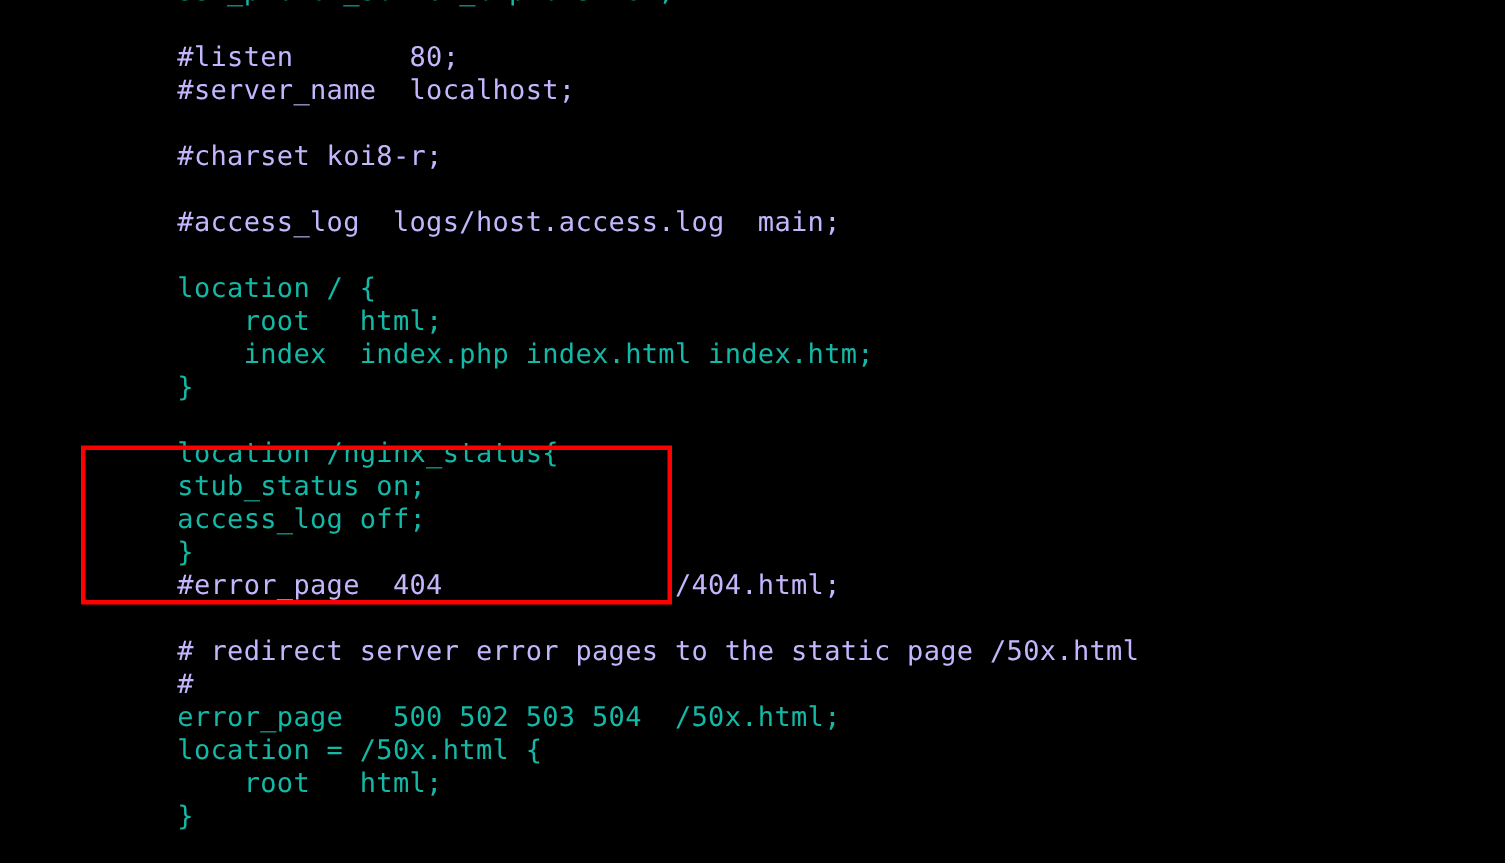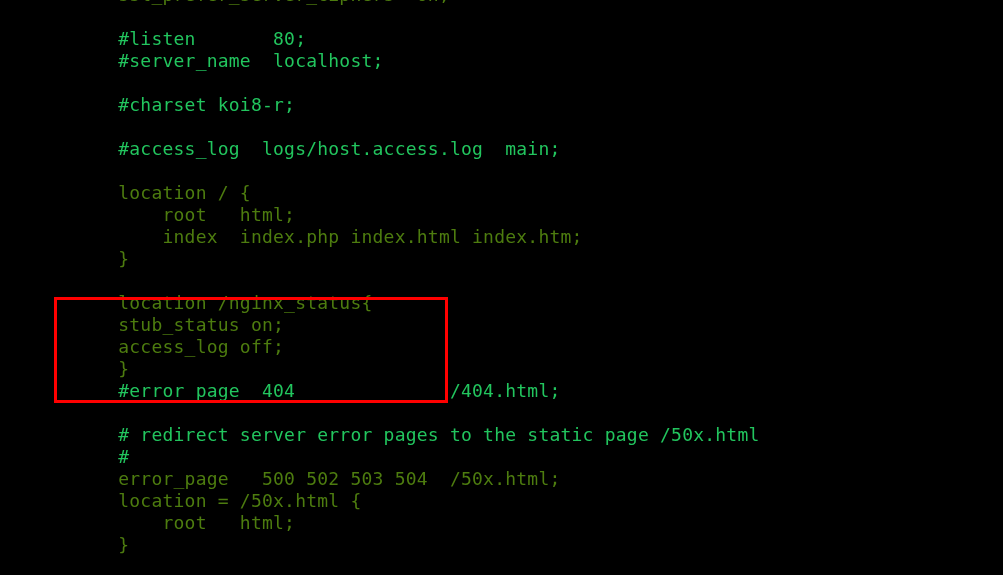--- a/index.html
+++ b/index.html
@@ -37,24 +37,24 @@
     color: #d8d8d8;
   }
 
   .code-line {
     display: block;
     height: 22px;
     white-space: pre;
   }
 
   .code-line.comment {
-    color: #22c55e;
+    color: #c4b5fd;
   }
   .code-line.plain {
-    color: #4d7c0f;
+    color: #14b8a6;
   }
   .code-line.blank {
     color: transparent;
   }
 
   
   #annotation-box {
     position: absolute;
     left: 54px;
     top: 297px;

